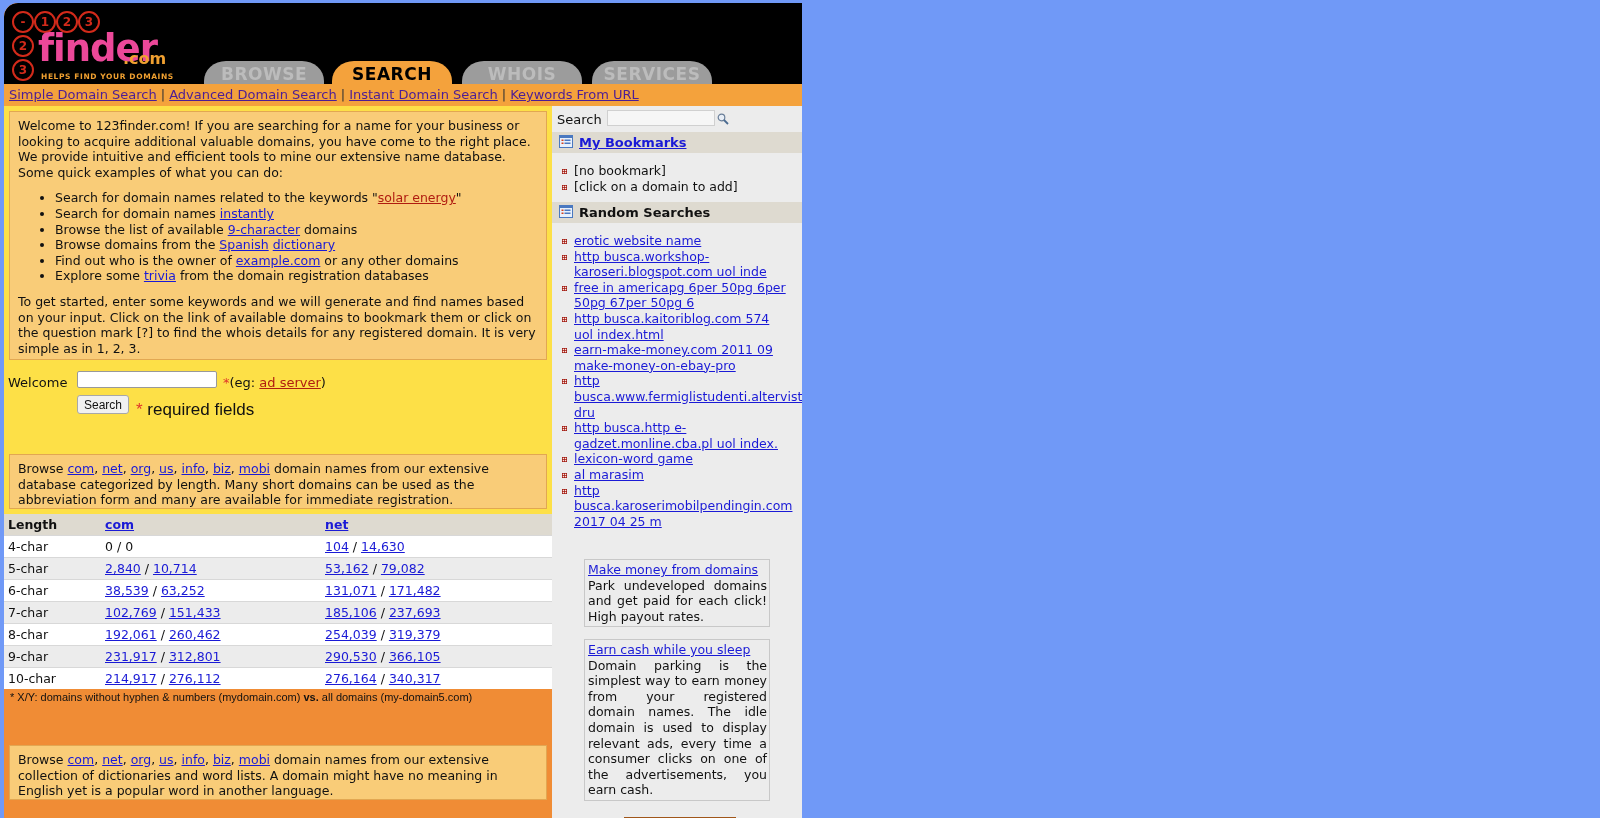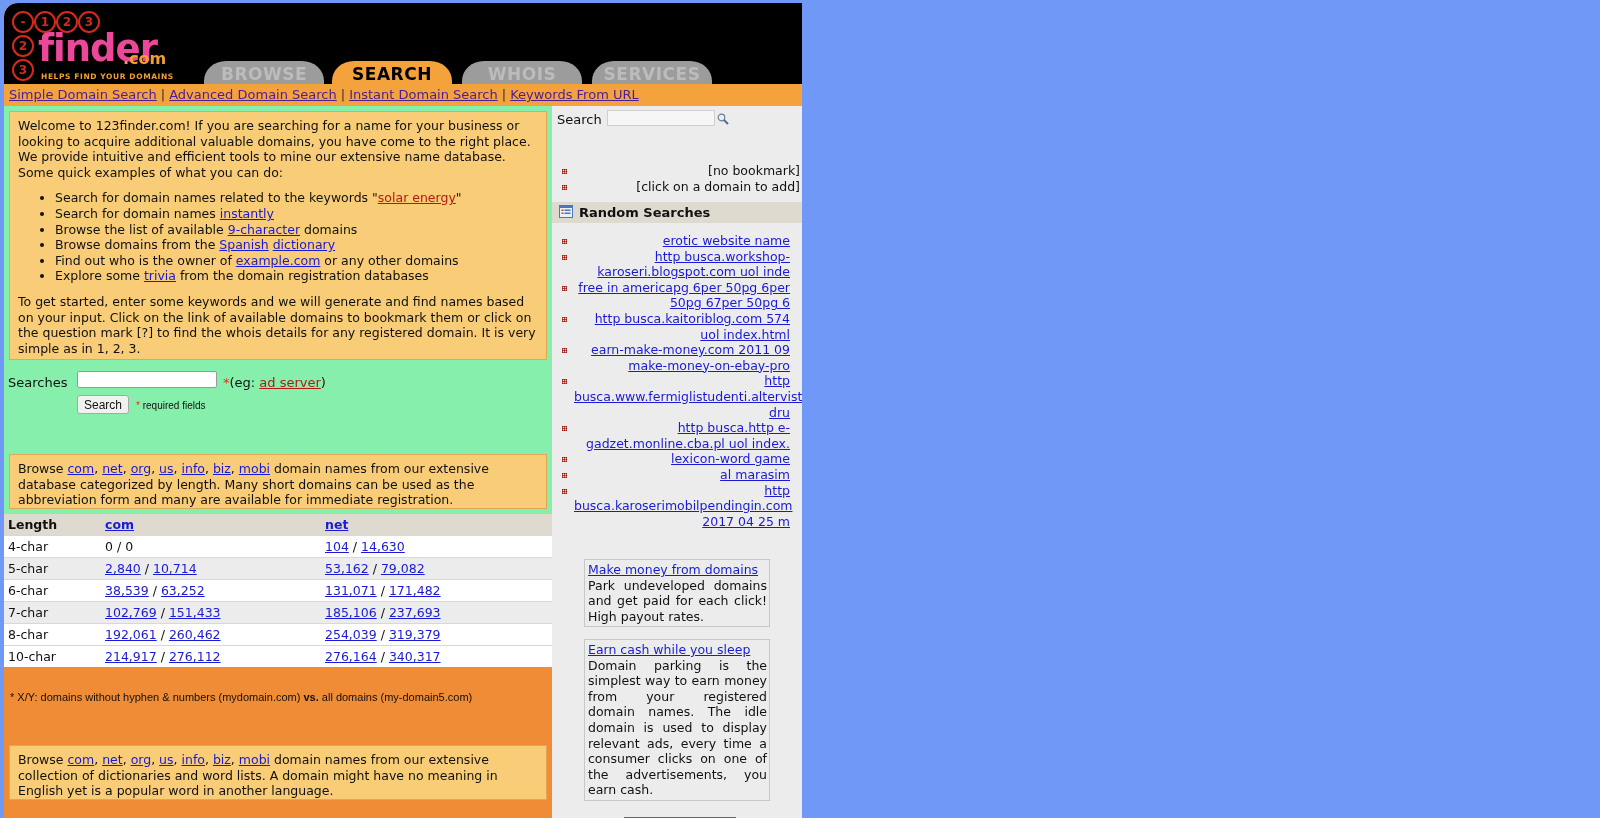--- a/index.html
+++ b/index.html
@@ -53,21 +53,21 @@
   .tab.active { background: #f4a23c; color: #000; }
   
   .subnav {
     position: absolute; left: 0; top: 81px; width: 798px; height: 22px;
     background: #f4a23c; font-size: 13px; line-height: 22px; padding-left: 5px;
     box-sizing: border-box; color: #333;
   }
   .subnav a { color: #4c1d95; }
   .subnav .sep { margin: 0 4px; }
   
-  .left { position: absolute; left: 0; top: 103px; width: 548px; height: 556px; background: #86efac; }
+  .left { position: absolute; left: 0; top: 103px; width: 548px; height: 556px; background: #fde047; }
   .box {
     position: absolute; left: 5px; width: 538px; box-sizing: border-box;
     background: #f9cc78; border: 1px solid #e2a752; padding: 6px 8px;
     font-size: 12.5px; line-height: 15.6px; color: #111;
   }
   .box ul { margin: 10px 0 10px 0; padding-left: 37px; }
   .box li { margin: 0; }
   .box p { margin: 0; }
   .kw-row { position: absolute; left: 4px; top: 264px; font-size: 13px; }
   .kw-label { position: absolute; left: 0; top: 5px; white-space: nowrap; }
@@ -76,21 +76,21 @@
     border: 1px solid #999; border-radius: 2px; background: #fff; box-sizing: border-box;
   }
   .kw-eg { position: absolute; left: 215px; top: 5px; white-space: nowrap; }
   .star { color: #e0362a; }
   .search-btn {
     position: absolute; left: 69px; top: 25px; height: 19px; width: 52px;
     background: #f1f1f1; border: 1px solid #a8a8a8; border-radius: 3px;
     font-size: 12px; line-height: 17px; text-align: center; box-sizing: border-box; color: #111;
     font-family: "Liberation Sans", sans-serif;
   }
-  .req { position: absolute; left: 128px; top: 30px; font-size: 10px; white-space: nowrap; font-family: "Liberation Sans", sans-serif; }
+  .req { position: absolute; left: 128px; top: 30px; font-size: 17px; white-space: nowrap; font-family: "Liberation Sans", sans-serif; }
   
   .dtable {
     position: absolute; left: 0; top: 408px; width: 548px; border-collapse: collapse;
     font-size: 12.5px;
   }
   .dtable th {
     background: #dedad0; text-align: left; height: 21px; padding: 0 4px; font-weight: bold;
   }
   .dtable td { height: 21px; padding: 0 4px; border-top: 1px solid #d8d8d8; }
   .dtable tr.odd td { background: #ffffff; }
@@ -109,21 +109,21 @@
     position: absolute; left: 55px; top: 4px; width: 108px; height: 16px;
     border: 1px solid #d0d0d0; background: #f6f6f6; box-sizing: border-box;
   }
   .r-search-icon { position: absolute; left: 165px; top: 7px; }
   .sec-head {
     position: absolute; left: 0; width: 250px; height: 21px; background: #dedad0;
     font-weight: bold; font-size: 13px; line-height: 21px; box-sizing: border-box; padding-left: 27px;
   }
   .sec-icon { position: absolute; left: 7px; top: 3px; width: 14px; height: 13px; }
   .rlist { position: absolute; left: 8px; margin: 0; padding: 0; list-style: none; width: 240px; }
-  .rlist li { position: relative; padding-left: 14px; line-height: 15.6px; text-align: right; }
+  .rlist li { position: relative; padding-left: 14px; line-height: 15.6px; }
   .rlist li::before {
     content: ""; position: absolute; left: 2px; top: 6px; width: 5px; height: 5px;
     background: repeating-linear-gradient(90deg, #c0392b 0 1px, transparent 1px 2px),
                 repeating-linear-gradient(0deg, #c0392b 0 1px, transparent 1px 2px);
     background-blend-mode: multiply; opacity: 0.9;
   }
   .ad {
     position: absolute; left: 32px; width: 186px; box-sizing: border-box;
     border: 1px solid #c8c8c8; padding: 2px 2px 2px 3px; background: #ececec;
     text-align: justify; line-height: 15.6px; font-size: 12.5px;
@@ -171,21 +171,21 @@
         <li><span>Search for domain names </span><a href="#">instantly</a></li>
         <li><span>Browse the list of available </span><a href="#">9-character</a><span> domains</span></li>
         <li><span>Browse domains from the </span><a href="#">Spanish</a> <a href="#">dictionary</a></li>
         <li><span>Find out who is the owner of </span><a href="#">example.com</a><span> or any other domains</span></li>
         <li><span>Explore some </span><a href="#">trivia</a><span> from the domain registration databases</span></li>
       </ul>
       <p>To get started, enter some keywords and we will generate and find names based on your input. Click on the link of available domains to bookmark them or click on the question mark [?] to find the whois details for any registered domain. It is very simple as in 1, 2, 3.</p>
     </div>
 
     <div class="kw-row">
-      <span class="kw-label">Searches</span>
+      <span class="kw-label">Welcome</span>
       <input class="kw-input" type="text" value="" style="">
       <span class="kw-eg"><span class="star">*</span><span>(eg: </span><a href="#" class="red">ad server</a><span>)</span></span>
       <button class="search-btn">Search</button>
       <span class="req"><span class="star">*</span> <span>required fields</span></span>
     </div>
 
     <div class="box" style="top:348px;height:55px;">
       <span>Browse </span><a href="#">com</a>, <a href="#">net</a>, <a href="#">org</a>, <a href="#">us</a>, <a href="#">info</a>, <a href="#">biz</a>, <a href="#">mobi</a><span> domain names from our extensive database categorized by length. Many short domains can be used as the abbreviation form and many are available for immediate registration.</span>
     </div>
 
@@ -216,20 +216,25 @@
           <tr class="even">
             <td>7-char</td>
             <td><a href="#">102,769</a> / <a href="#">151,433</a></td>
             <td><a href="#">185,106</a> / <a href="#">237,693</a></td>
           </tr>
           <tr class="odd">
             <td>8-char</td>
             <td><a href="#">192,061</a> / <a href="#">260,462</a></td>
             <td><a href="#">254,039</a> / <a href="#">319,379</a></td>
           </tr>
+          <tr class="even">
+            <td>9-char</td>
+            <td><a href="#">231,917</a> / <a href="#">312,801</a></td>
+            <td><a href="#">290,530</a> / <a href="#">366,105</a></td>
+          </tr>
           <tr class="odd">
             <td>10-char</td>
             <td><a href="#">214,917</a> / <a href="#">276,112</a></td>
             <td><a href="#">276,164</a> / <a href="#">340,317</a></td>
           </tr>
         </tbody>
     </table>
 
     <div class="footnote"><span>* X/Y: domains without hyphen &amp; numbers (mydomain.com) </span><b>vs.</b><span> all domains (my-domain5.com)</span></div>
 
@@ -239,20 +244,31 @@
   </div>
 
   <div class="right">
     <span class="r-search">Search</span>
     <input class="r-search-input" type="text" value="" style="">
     <svg class="r-search-icon" width="12" height="12" viewBox="0 0 12 12">
       <circle cx="4.5" cy="4.5" r="3.3" fill="#e8eef6" stroke="#6a7f99" stroke-width="1.2"></circle>
       <line x1="7" y1="7" x2="11" y2="11" stroke="#4a6a90" stroke-width="1.8"></line>
     </svg>
 
+    <div class="sec-head" style="top:26px">
+      <svg class="sec-icon" viewBox="0 0 14 13">
+        <rect x="0.5" y="0.5" width="13" height="12" fill="#e8f0fb" stroke="#4a78c0"></rect>
+        <rect x="0.5" y="0.5" width="13" height="2.5" fill="#4a78c0"></rect>
+        <rect x="2.5" y="4.5" width="2" height="1.5" fill="#d04020"></rect>
+        <rect x="2.5" y="7.5" width="2" height="1.5" fill="#d04020"></rect>
+        <rect x="5.5" y="4.5" width="6" height="1.5" fill="#4a78c0"></rect>
+        <rect x="5.5" y="7.5" width="6" height="1.5" fill="#4a78c0"></rect>
+      </svg>
+      <a href="#">My Bookmarks</a>
+    </div>
     <ul class="rlist" style="top:57px">
       <li>[no bookmark]</li>
       <li>[click on a domain to add]</li>
     </ul>
 
     <div class="sec-head" style="top:96px">
       <svg class="sec-icon" viewBox="0 0 14 13">
         <rect x="0.5" y="0.5" width="13" height="12" fill="#e8f0fb" stroke="#4a78c0"></rect>
         <rect x="0.5" y="0.5" width="13" height="2.5" fill="#4a78c0"></rect>
         <rect x="2.5" y="4.5" width="2" height="1.5" fill="#d04020"></rect>

